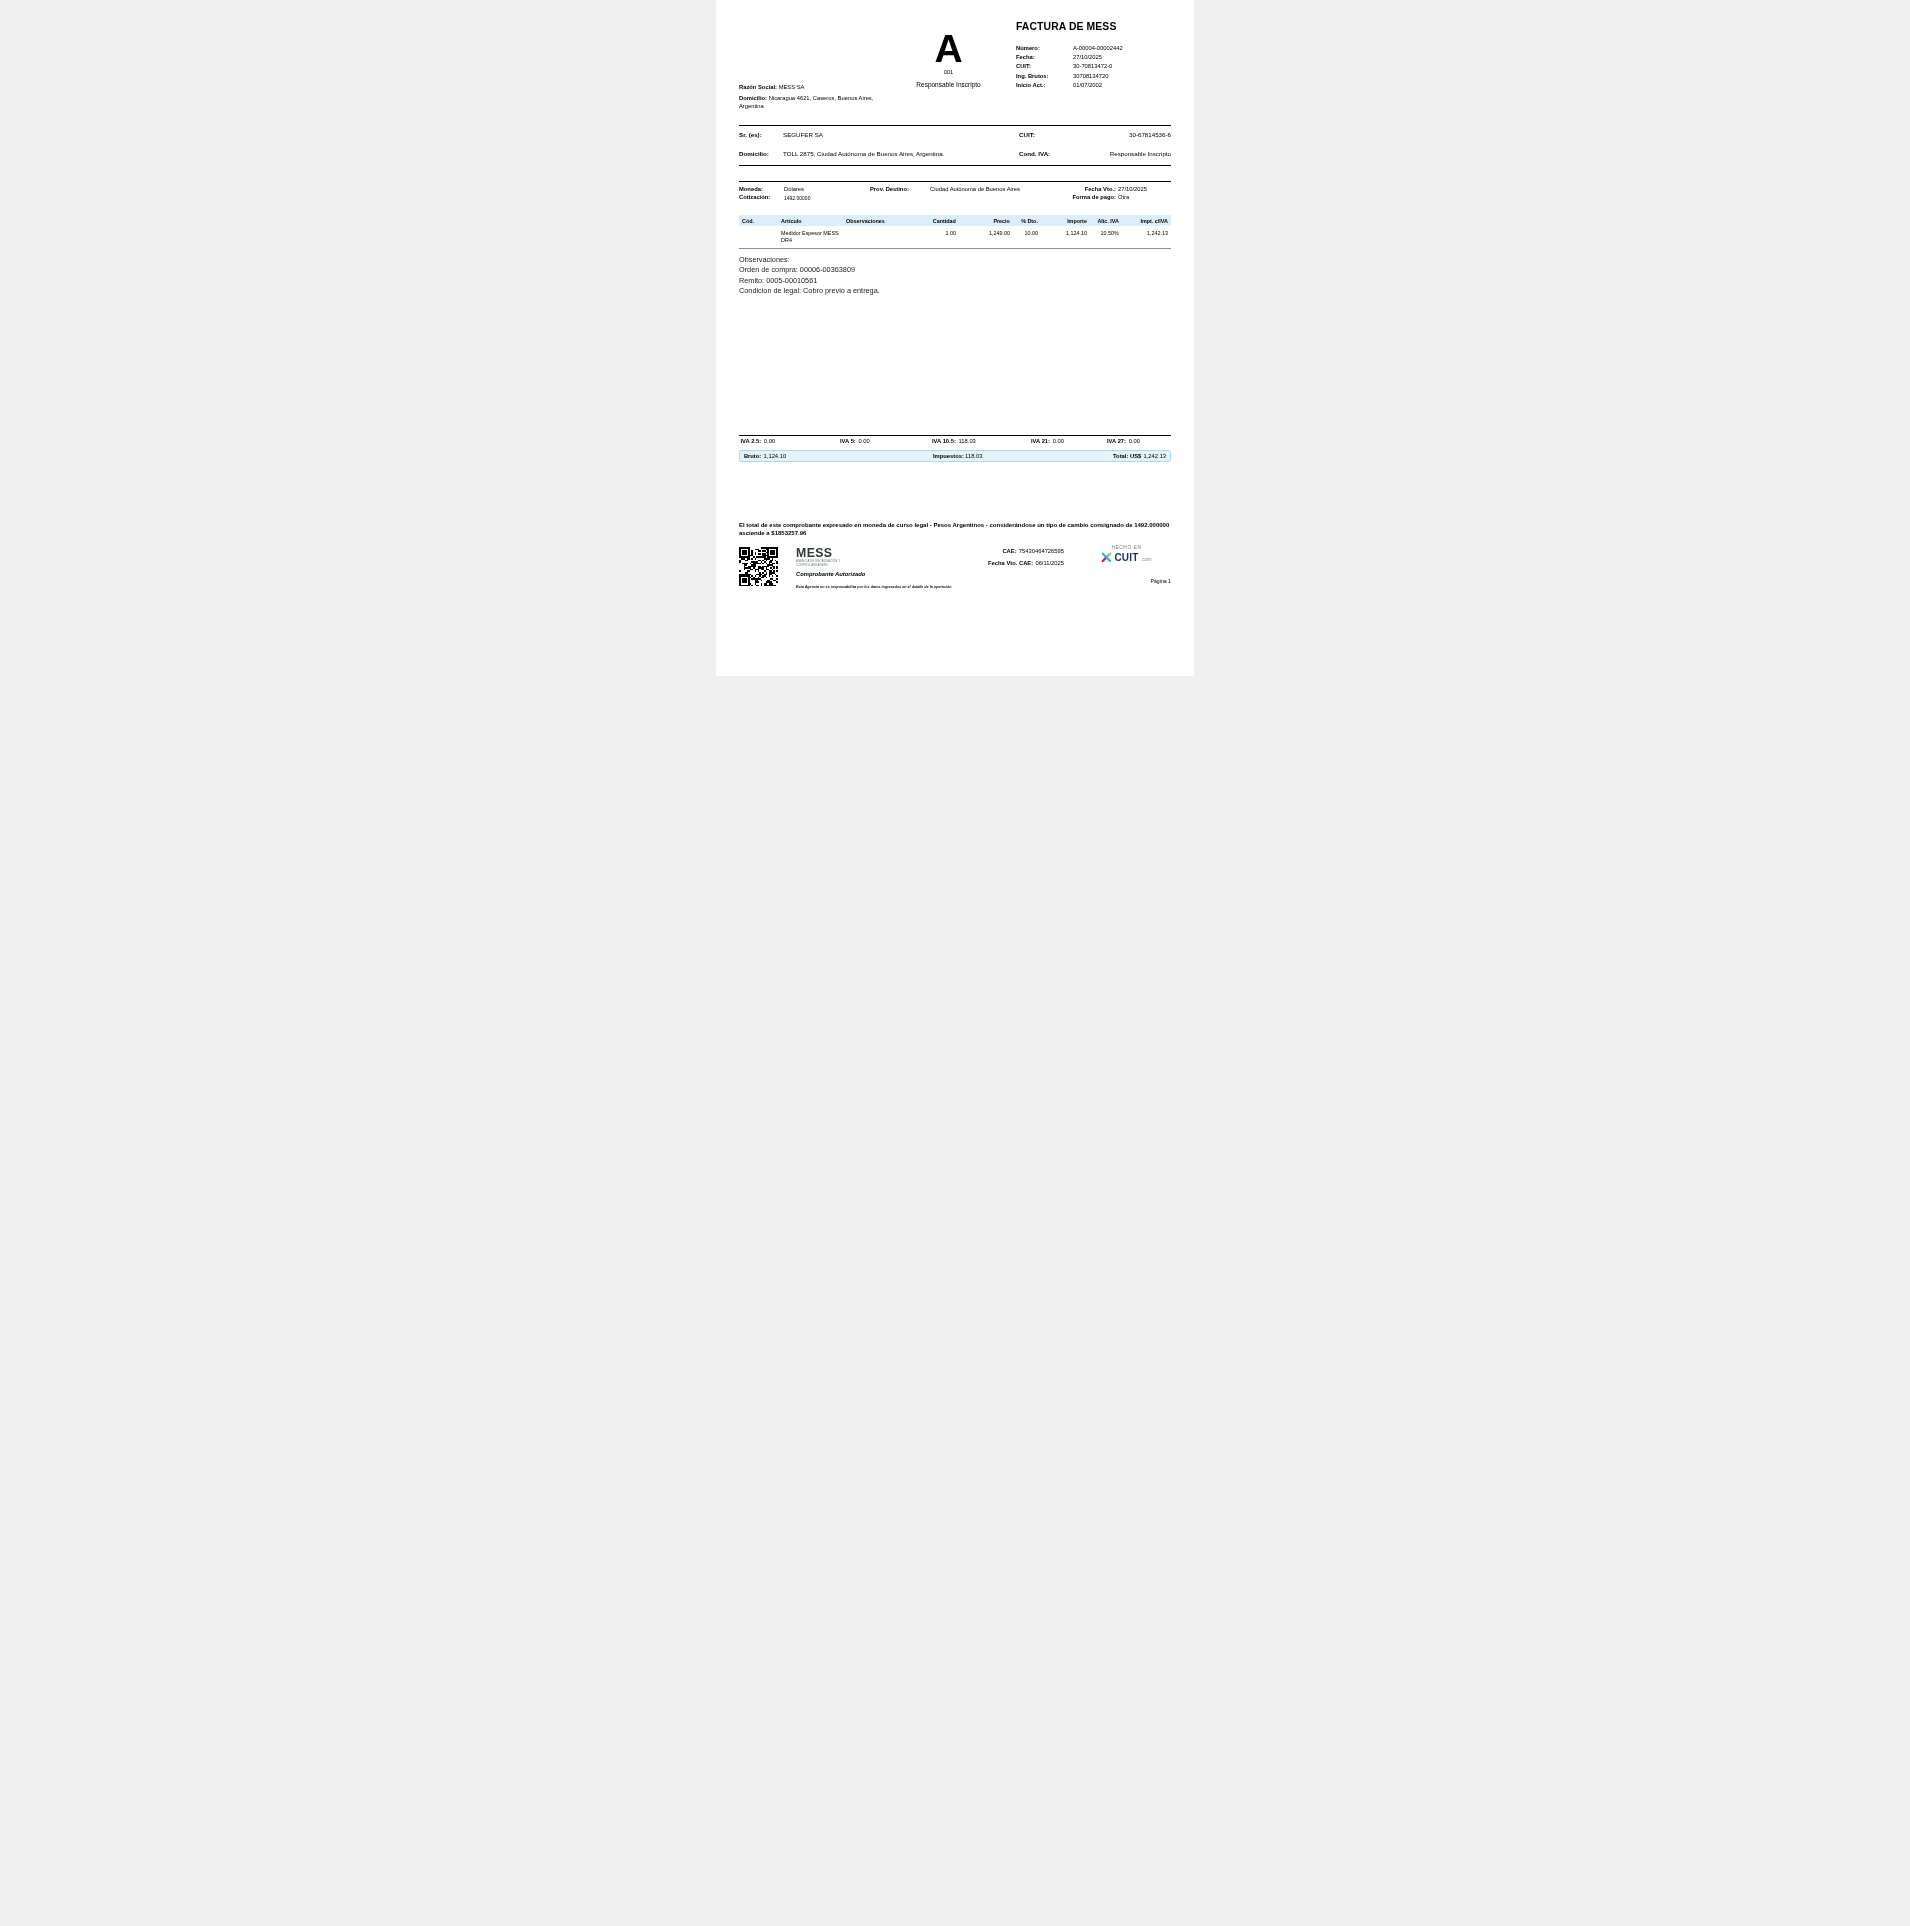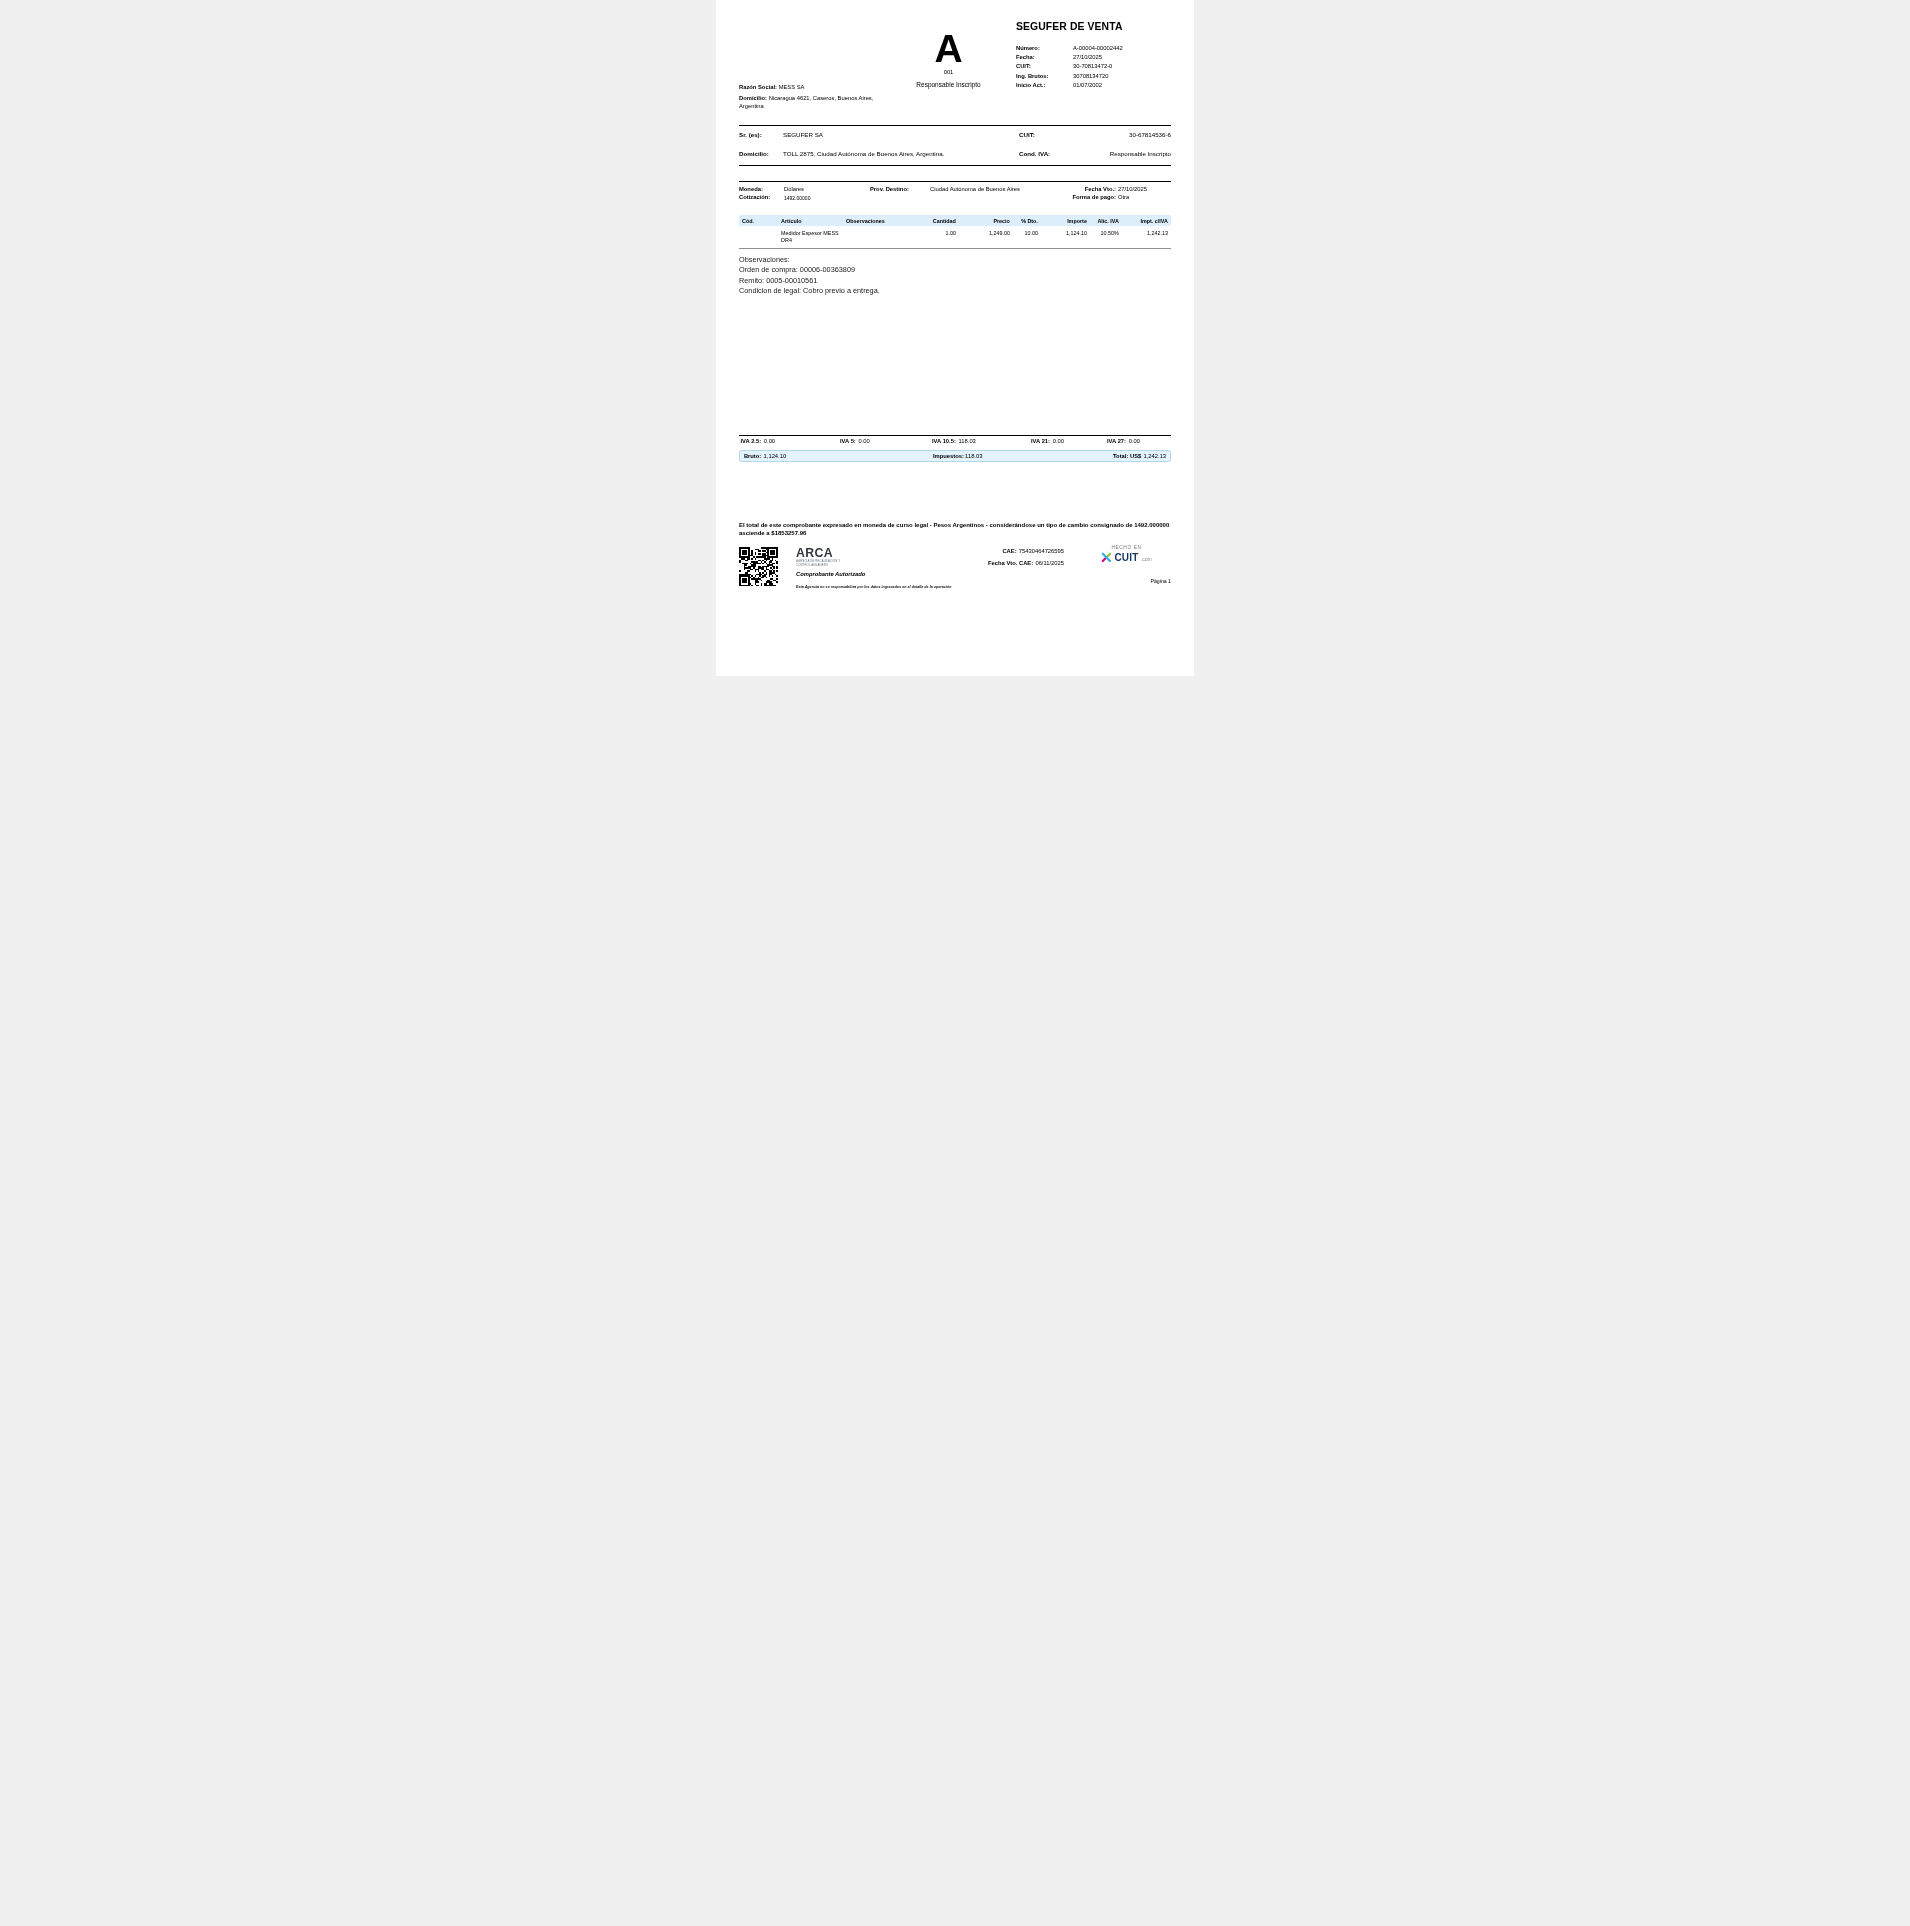--- a/index.html
+++ b/index.html
@@ -87,21 +87,21 @@
   .xubio-name { font-size:10px; font-weight:bold; color:#16355c; letter-spacing:0.2px; }
   .xubio-tld { font-size:5px; color:#8a8a8a; align-self:flex-end; padding-bottom:1.2px; }
   .pagina { position:absolute; right:0; top:34px; font-size:5.2px; }
 </style>
 </head>
 <body>
 
 <div class="page">
 
   <div class="top">
-    <div class="invoice-title">SEGUFER DE VENTA</div>
+    <div class="invoice-title">FACTURA DE MESS</div>
 
     <div class="letter-block">
       <div class="letter">A</div>
       <div class="pos-code">001</div>
       <div class="tax-cond">Responsable Inscripto</div>
     </div>
 
     <div class="company">
       <div class="line1">
         <span class="b">Razón Social:</span>
@@ -574,21 +574,21 @@
         <i style="grid-row:25;grid-column:18"></i>
         <i style="grid-row:25;grid-column:19"></i>
         <i style="grid-row:25;grid-column:20"></i>
         <i style="grid-row:25;grid-column:21"></i>
         <i style="grid-row:25;grid-column:22"></i>
         <i style="grid-row:25;grid-column:23"></i>
         <i style="grid-row:25;grid-column:24"></i>
       </div>
 
     <div class="arca">
-      <div class="arca-name">ARCA</div>
+      <div class="arca-name">MESS</div>
       <span class="arca-sub">AGENCIA DE RECAUDACIÓN Y CONTROL ADUANERO</span>
       <div class="arca-auth">Comprobante Autorizado</div>
       <div class="arca-disc">Esta Agencia no se responsabiliza por los datos ingresados en el detalle de la operación</div>
     </div>
 
     <div class="cae-block">
       <div class="cae-line b">
         <span>CAE:</span><span class="val">75430464726595</span>
       </div>
       <div class="cae-line b">

